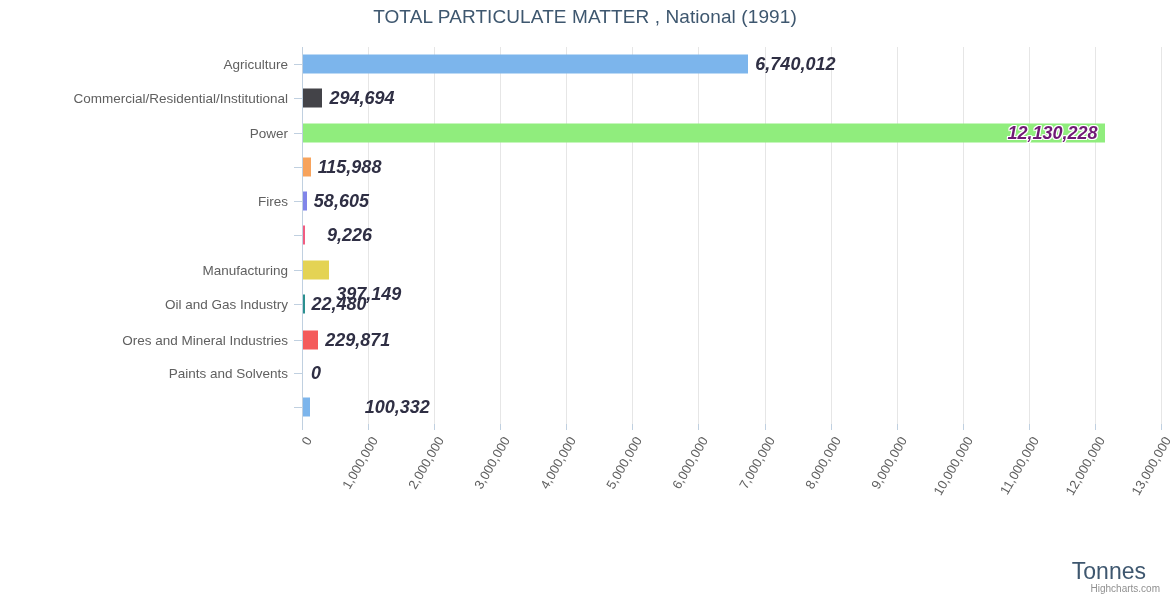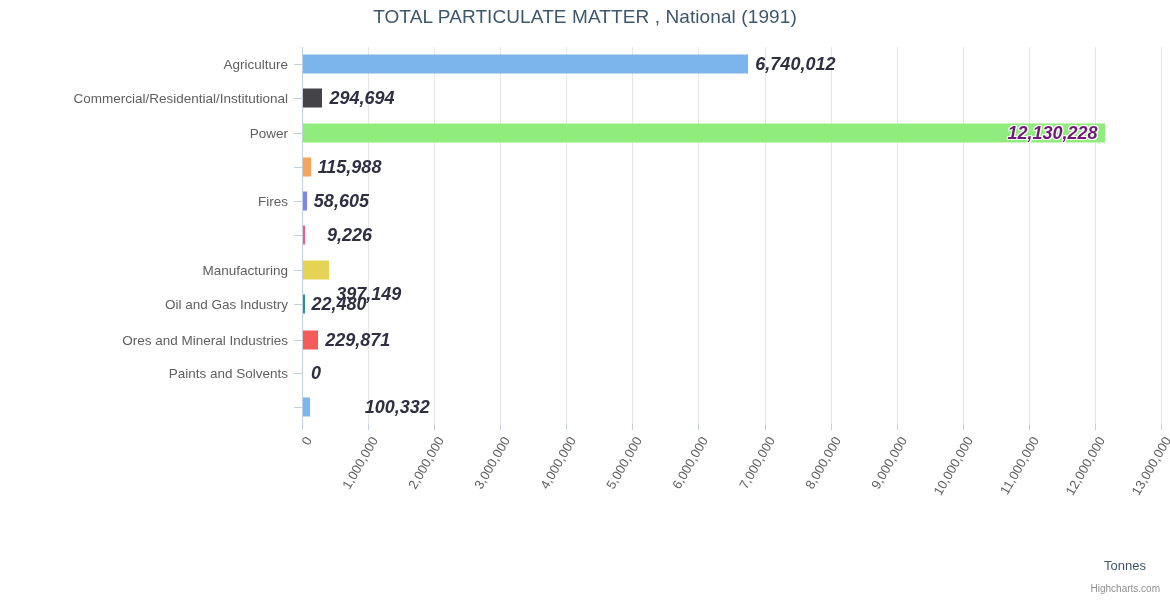--- a/index.html
+++ b/index.html
@@ -138,21 +138,21 @@
     transform: rotate(-60deg);
     text-align: right;
     font-family: "Liberation Sans", sans-serif;
   }
 
   
   .axis-title {
     position: absolute;
     right: 24px;
     top: 558px;
-    font-size: 13px;
+    font-size: 23px;
     color: #3E576F;
     white-space: nowrap;
     font-family: "Liberation Sans", sans-serif;
   }
   .credits {
     position: absolute;
     right: 10px;
     top: 583px;
     font-size: 10px;
     color: #909090;

